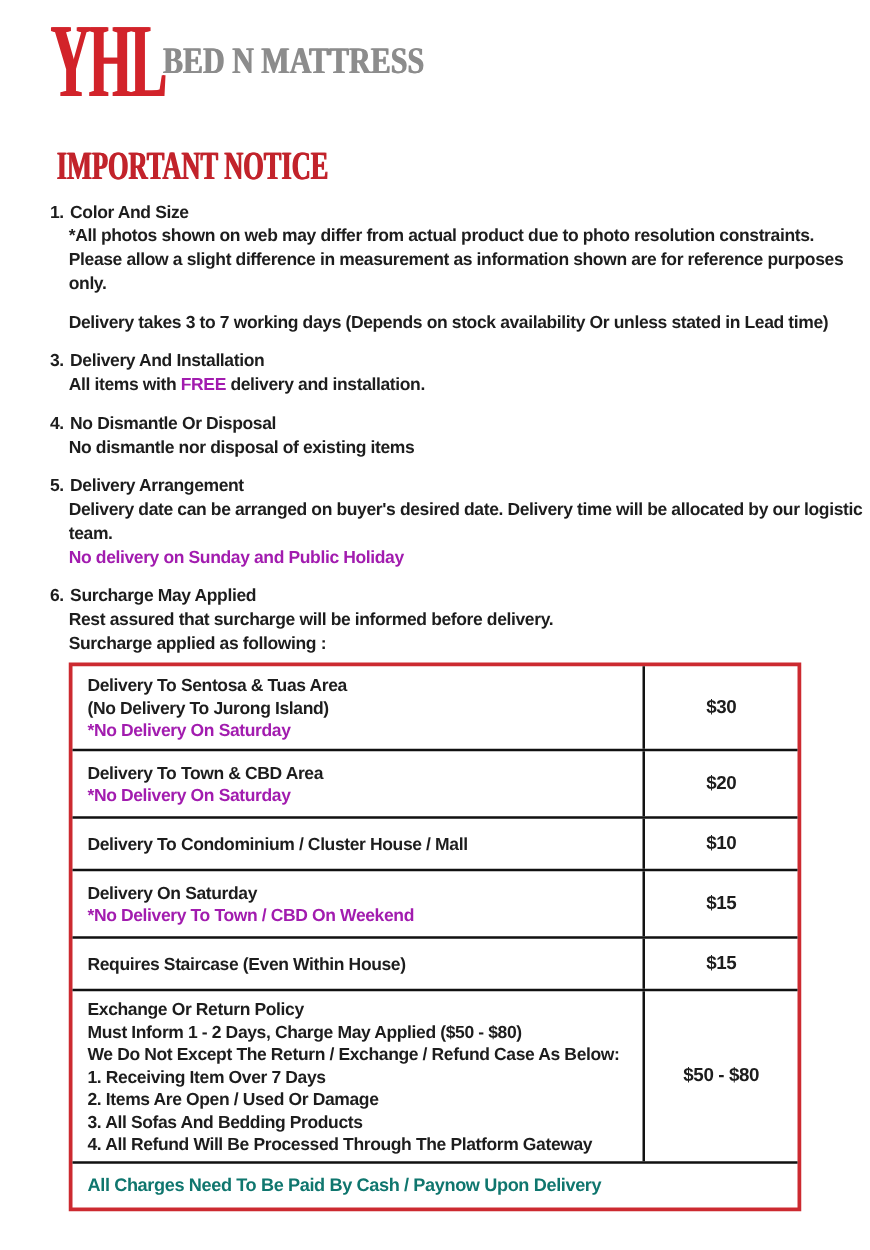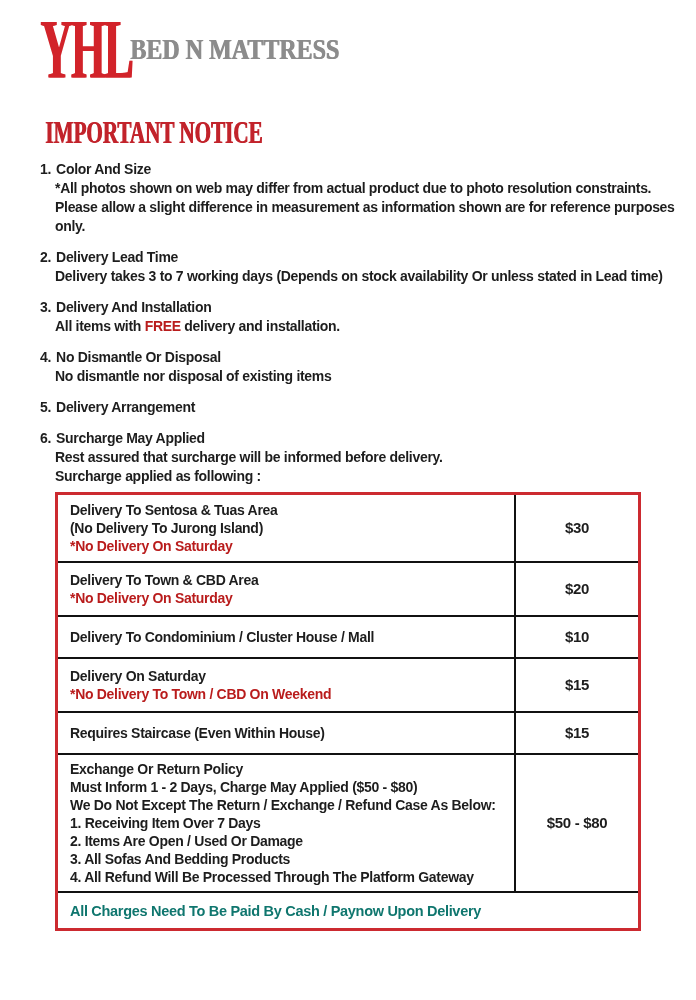--- a/index.html
+++ b/index.html
@@ -45,21 +45,21 @@
     white-space: nowrap;
   }
 
   
   .notices { margin: 8px 0 0 40px; font-size: 14px; line-height: 19px; letter-spacing: -0.3px; }
   .notice { margin-bottom: 12px; }
   .notice.last { margin-bottom: 6px; }
   .n-title .num { margin-right: 5px; }
   .n-body { margin-left: 15px; }
   .n-line { white-space: nowrap; }
-  .red { color: #b91c1c; }
+  .red { color: #a21caf; }
 
   
   .surcharge-table {
     margin: 0 0 0 55px;
     width: 586px;
     border: 3px solid #cc2a30;
     font-size: 14px; line-height: 18px; letter-spacing: -0.3px;
   }
   .srow { display: flex; border-top: 2px solid #111; }
   .srow:first-child { border-top: none; }
@@ -102,23 +102,20 @@
       <span class="num">1.</span><span>Color And Size</span>
     </div>
     <div class="n-body">
       <div class="n-line">*All photos shown on web may differ from actual product due to photo resolution constraints.</div>
       <div class="n-line">Please allow a slight difference in measurement as information shown are for reference purposes</div>
       <div class="n-line">only.</div>
     </div>
   </div>
 
   <div class="notice">
-    <div class="n-title">
-      <span class="num">2.</span><span>Delivery Lead Time</span>
-    </div>
     <div class="n-body">
       <div class="n-line">Delivery takes 3 to 7 working days (Depends on stock availability Or unless stated in Lead time)</div>
     </div>
   </div>
 
   <div class="notice">
     <div class="n-title">
       <span class="num">3.</span><span>Delivery And Installation</span>
     </div>
     <div class="n-body">
@@ -131,20 +128,25 @@
       <span class="num">4.</span><span>No Dismantle Or Disposal</span>
     </div>
     <div class="n-body">
       <div class="n-line">No dismantle nor disposal of existing items</div>
     </div>
   </div>
 
   <div class="notice">
     <div class="n-title">
       <span class="num">5.</span><span>Delivery Arrangement</span>
+    </div>
+    <div class="n-body">
+      <div class="n-line">Delivery date can be arranged on buyer's desired date. Delivery time will be allocated by our logistic</div>
+      <div class="n-line">team.</div>
+      <div class="n-line red">No delivery on Sunday and Public Holiday</div>
     </div>
   </div>
 
   <div class="notice last">
     <div class="n-title">
       <span class="num">6.</span><span>Surcharge May Applied</span>
     </div>
     <div class="n-body">
       <div class="n-line">Rest assured that surcharge will be informed before delivery.</div>
       <div class="n-line">Surcharge applied as following :</div>

